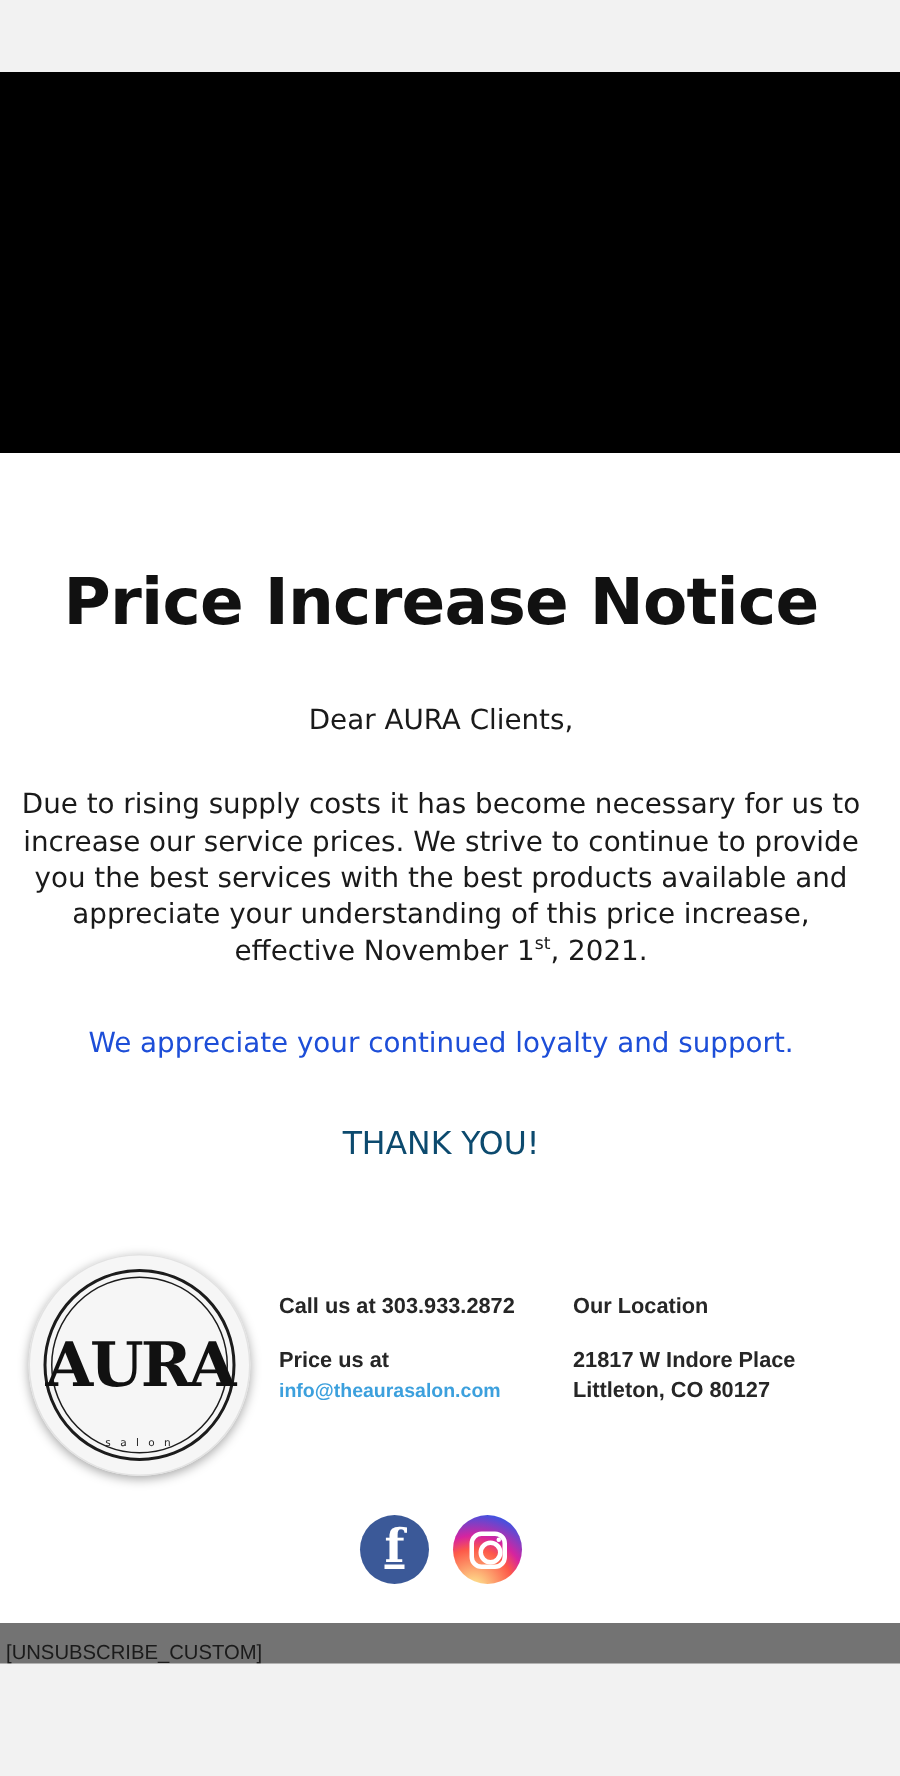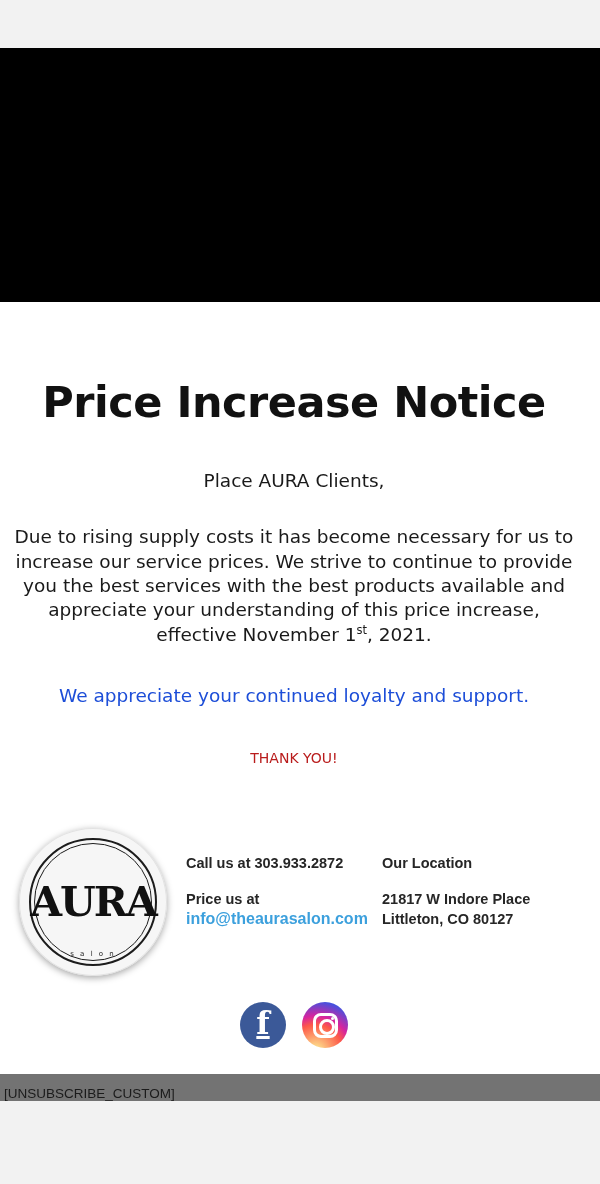--- a/index.html
+++ b/index.html
@@ -60,22 +60,22 @@
     line-height: 0;
   }
   .loyalty {
     text-align: center;
     font-size: 18.5px;
     color: #1d4ed8;
     margin-top: 38px;
   }
   .thanks {
     text-align: center;
-    font-size: 14px;
-    color: #b91c1c;
+    font-size: 21px;
+    color: #0c4a6e;
     margin-top: 44px;
     padding-bottom: 40px;
   }
   .contact-block {
     display: flex;
     align-items: flex-start;
     padding: 14px 0 10px 0;
   }
   .logo-wrap {
     width: 186px;
@@ -142,21 +142,21 @@
   .contact-line {
     font-size: 14.5px;
     color: #262626;
     margin-bottom: 18px;
     line-height: 1.25;
   }
   .contact-line.tight { margin-bottom: 2px; }
   .link {
     color: #3ca0dd;
     text-decoration: none;
-    font-size: 16px;
+    font-size: 13px;
   }
   .social {
     display: flex;
     justify-content: center;
     gap: 16px;
     padding: 16px 0 26px 0;
     background: #ffffff;
   }
   .soc {
     width: 46px;
@@ -220,21 +220,21 @@
 <div class="page">
 
   <div class="top-gap"></div>
 
   <div class="hero"></div>
 
   <div class="body-card">
 
     <div class="headline">Price Increase Notice</div>
 
-    <div class="salutation">Place AURA Clients,</div>
+    <div class="salutation">Dear AURA Clients,</div>
 
     <div class="para"><span>Due to rising supply costs it has become necessary for us to increase our service prices.  We strive to continue to provide you the best services with the best products available and appreciate your understanding of this price increase, effective November 1</span><sup>st</sup><span>, 2021.</span></div>
 
     <div class="loyalty">We appreciate your continued loyalty and support.</div>
 
     <div class="thanks">THANK YOU!</div>
 
     <div class="contact-block">
       <div class="logo-wrap">
         <div class="logo">

